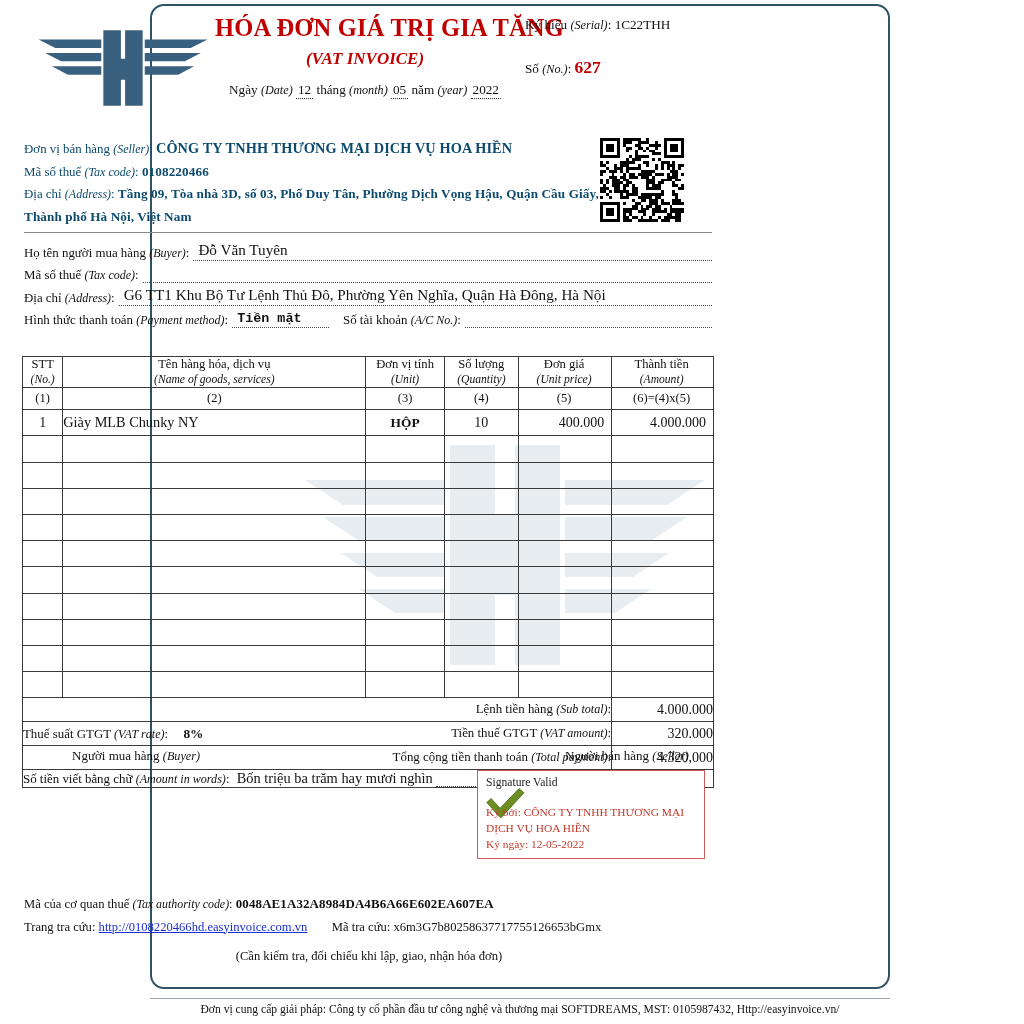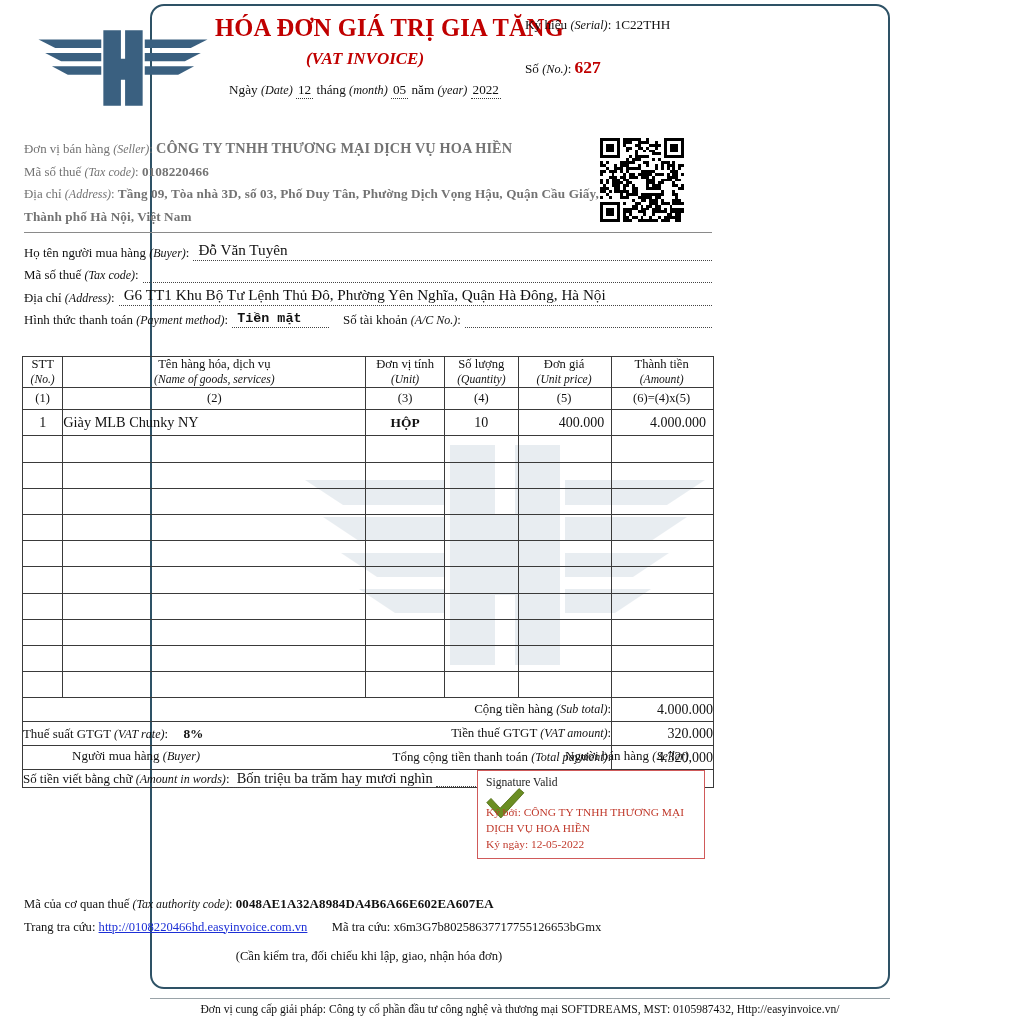--- a/index.html
+++ b/index.html
@@ -81,21 +81,21 @@
     position: absolute; left: 525px; top: 17px; width: 210px;
     font-size: 13.2px; color: #111;
   }
   .hdr-right .row2 { margin-top: 24px; }
   .hdr-right i { font-size: 12.2px; }
   .no-val { color: #c00000; font-weight: bold; font-size: 17.5px; }
 
   
   .seller {
     position: absolute; left: 24px; top: 136px; width: 580px;
-    font-size: 12.9px; color: #737373; line-height: 1.72;
+    font-size: 12.9px; color: #0c4a6e; line-height: 1.72;
   }
   .seller i { font-size: 12px; }
   .seller b { font-size: 13.2px; letter-spacing: .1px; }
   .seller .cname { font-size: 14.3px; }
   .taxcode { letter-spacing: 2.1px; }
 
   #qr {
     position: absolute; left: 600px; top: 138px;
     width: 84px; height: 84px;
   }
@@ -938,21 +938,21 @@
             <td class="c-name">&nbsp;</td>
             <td class="c-unit">&nbsp;</td>
             <td class="c-qty">&nbsp;</td>
             <td class="c-price">&nbsp;</td>
             <td class="c-amt">&nbsp;</td>
           </tr>
         </tbody>
       <tfoot>
         <tr>
           <td class="tot-label" colspan="5">
-            <span>Cộng tiền hàng</span>
+            <span>Lệnh tiền hàng</span>
             <i>(Sub total)</i>:
           </td>
           <td class="tot-val">4.000.000</td>
         </tr>
         <tr>
           <td class="vat-left" colspan="5">
             <span style="float:left;">
               <span>Thuế suất GTGT</span>
               <i>(VAT rate)</i>:
               <b>8%</b>

